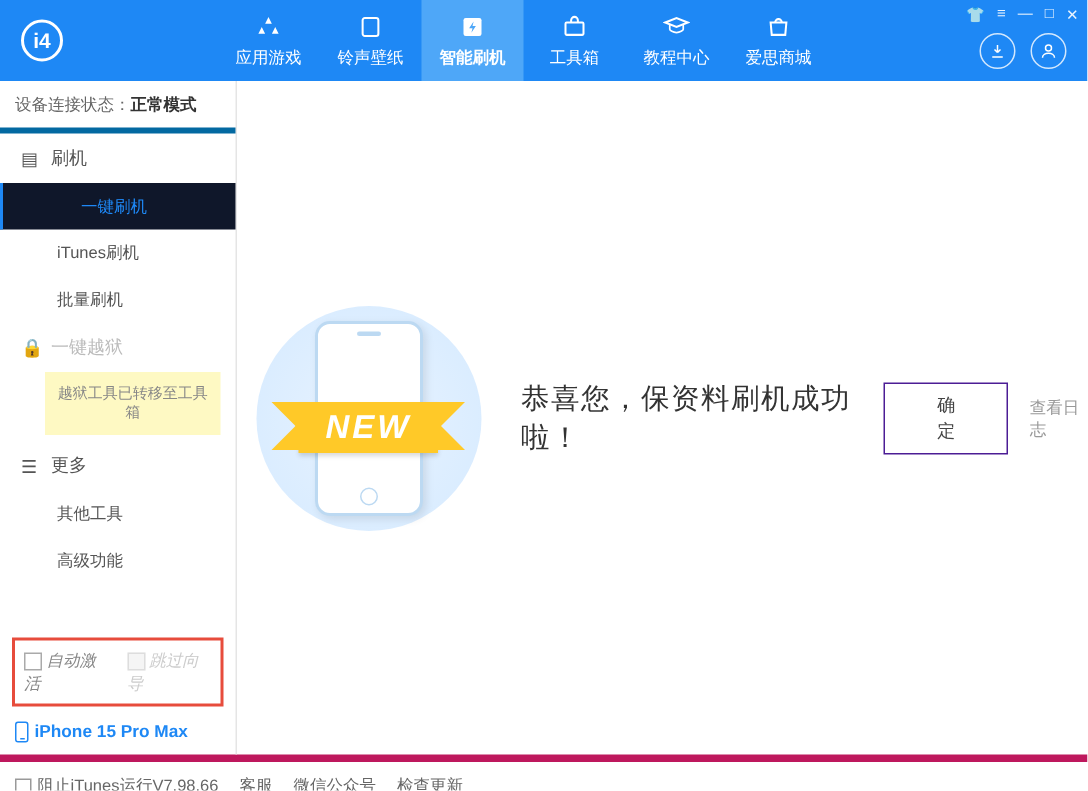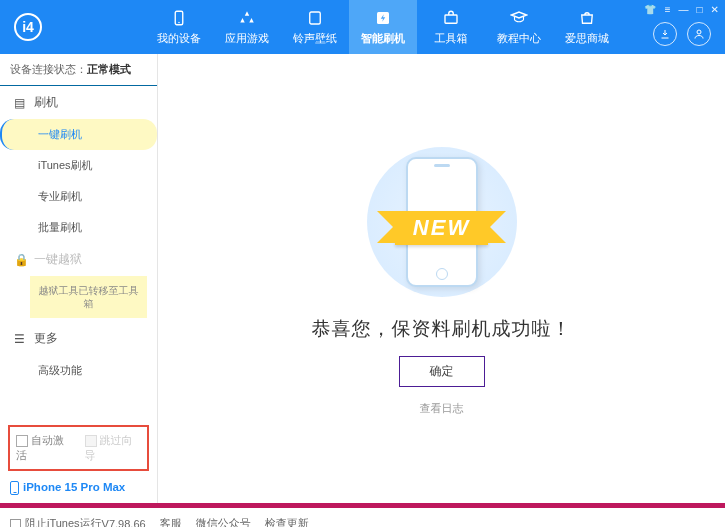--- a/index.html
+++ b/index.html
@@ -17,40 +17,40 @@
 .topnav-ico { width: 20px; height: 20px; display: flex; align-items: center; justify-content: center; }
 .topnav-ico svg { fill: #fff; }
 
 .winctrl { position: absolute; right: 6px; top: 4px; display: flex; gap: 8px; font-size: 10px; }
 .winctrl span { cursor: pointer; opacity: .9; }
 .rightcircles { position: absolute; right: 14px; top: 22px; display: flex; gap: 10px; }
 .circlebtn { width: 24px; height: 24px; border: 1.5px solid rgba(255,255,255,.8); border-radius: 50%; display: flex; align-items: center; justify-content: center; cursor: pointer; }
 
 .body { display: flex; height: calc(100% - 54px - 24px); }
 .sidebar { width: 158px; border-right: 1px solid #e5e5e5; display: flex; flex-direction: column; }
-.devstatus { padding: 8px 10px; font-size: 11px; color: #666; border-bottom: 1px solid #0369a1; }
+.devstatus { padding: 8px 10px; font-size: 11px; color: #666; border-bottom: 4px solid #0369a1; }
 .devstatus b { color: #333; font-weight: 600; }
 
 .side-sec-h { display: flex; align-items: center; gap: 6px; padding: 8px 14px; color: #555; font-size: 12px; }
 .side-sec-h .ico { display: inline-flex; width: 14px; }
 .side-item { padding: 8px 10px 8px 38px; font-size: 11px; color: #555; cursor: pointer; }
-.side-item.active { background: #fef9c3; color: #1e88f5; border-left: 2px solid #1e88f5; padding-left: 36px; border-radius: 14px; }
+.side-item.active { background: #0f172a; color: #1e88f5; border-left: 2px solid #1e88f5; padding-left: 52px; }
 .side-item.sub { background: #fef9c3; color: #888; text-align: center; padding: 8px 6px; margin: 0 10px 4px 30px; font-size: 10px; line-height: 1.3; }
 .side-sec-h.grey { color: #bbb; }
 
-.checkrow { border: 2px solid #e74c3c; margin: 6px 8px; padding: 6px 6px; display: flex; gap: 12px; align-items: center; font-size: 11px; color: #888; }
+.checkrow { border: 2px solid #e74c3c; margin: 6px 8px; padding: 6px 6px; display: flex; gap: 12px; align-items: center; font-size: 11px; color: #888; font-style: italic; }
 .chk { width: 12px; height: 12px; border: 1px solid #aaa; display: inline-block; vertical-align: middle; margin-right: 3px; }
 .chk.disabled { border-color: #ddd; background: #f5f5f5; }
 
 .devinfo { padding: 4px 10px 8px; }
 .devname { color: #1e88f5; font-size: 11.5px; font-weight: 600; }
 .devico { display: inline-block; width: 9px; height: 14px; border: 1.2px solid #1e88f5; border-radius: 2px; margin-right: 4px; vertical-align: middle; position: relative; }
 .devico::after { content: ""; position: absolute; bottom: 1px; left: 50%; width: 3px; height: 1px; background: #1e88f5; transform: translateX(-50%); }
 
-.main { flex: 1; display: flex; flex-direction: column; align-items: center; justify-content: center; gap: 14px; position: relative; }
+.main { flex: 1; display: flex; flex-direction: row; align-items: center; justify-content: center; gap: 14px; position: relative; }
 .illus { width: 200px; height: 160px; position: relative; display: flex; align-items: center; justify-content: center; }
 .illus-circle { position: absolute; width: 150px; height: 150px; border-radius: 50%; background: radial-gradient(#e8f3ff, #d5eaff); }
 .illus-phone { position: relative; width: 72px; height: 130px; background: #fff; border: 2px solid #bcd9f2; border-radius: 10px; box-shadow: 2px 2px 6px rgba(0,0,0,.1); }
 .illus-phone::before { content: ""; position: absolute; top: 5px; left: 50%; transform: translateX(-50%); width: 16px; height: 3px; background: #bcd9f2; border-radius: 2px; }
 .illus-phone::after { content: ""; position: absolute; bottom: 5px; left: 50%; transform: translateX(-50%); width: 10px; height: 10px; border: 1.5px solid #bcd9f2; border-radius: 50%; }
 .new-ribbon { position: absolute; background: #ffc928; color: #fff; font-weight: 900; font-size: 22px; letter-spacing: 2px; padding: 4px 18px; transform: translateY(6px); font-style: italic; box-shadow: 0 2px 3px rgba(0,0,0,.15); }
 .new-ribbon::before, .new-ribbon::after { content: ""; position: absolute; top: 0; width: 0; height: 0; border: 16px solid transparent; }
 .new-ribbon::before { left: -18px; border-right-color: #ffc928; border-top-color: #ffc928; border-bottom-color: #ffc928; }
 .new-ribbon::after { right: -18px; border-left-color: #ffc928; border-top-color: #ffc928; border-bottom-color: #ffc928; }
 
@@ -63,29 +63,20 @@
 .sb-chk { width: 11px; height: 11px; border: 1px solid #999; display: inline-block; margin-right: 4px; vertical-align: middle; }
 </style>
 </head>
 <body>
 
 <div class="titlebar">
   <div class="logo-block">
     <div class="logo-icon">i4</div>
   </div>
   <div class="topnav">
-    <div class="topnav-item">
-      <span class="topnav-ico">
-          <svg width="18" height="18" viewBox="0 0 24 24">
-            <rect x="7" y="3" width="10" height="18" rx="2" fill="none" stroke="#fff" stroke-width="1.8"></rect>
-            <circle cx="12" cy="18" r="1" fill="#fff"></circle>
-          </svg>
-        </span>
-      <span>我的设备</span>
-    </div>
     <div class="topnav-item">
       <span class="topnav-ico">
           <svg width="18" height="18" viewBox="0 0 24 24">
             <path d="M12 3l3 6h-6z M6 12l3 6H3z M18 12l3 6h-6z" fill="#fff"></path>
           </svg>
         </span>
       <span>应用游戏</span>
     </div>
     <div class="topnav-item">
       <span class="topnav-ico">
@@ -158,33 +149,33 @@
     <div class="devstatus">
       <span>设备连接状态：</span><b>正常模式</b>
     </div>
 
     <div class="side-sec-h">
       <span class="ico">▤</span>
       <span>刷机</span>
     </div>
     <div class="side-item active">一键刷机</div>
     <div class="side-item">iTunes刷机</div>
-    <div class="side-item">专业刷机</div>
     <div class="side-item">批量刷机</div>
 
     <div class="side-sec-h grey">
       <span class="ico">🔒</span>
       <span>一键越狱</span>
     </div>
     <div class="side-item sub">越狱工具已转移至工具箱</div>
 
     <div class="side-sec-h">
       <span class="ico">☰</span>
       <span>更多</span>
     </div>
+    <div class="side-item">其他工具</div>
     <div class="side-item">高级功能</div>
 
     <div style="flex:1"></div>
 
     <div class="checkrow">
       <label><span class="chk"></span><span>自动激活</span></label>
       <label style="color:#ccc"><span class="chk disabled"></span><span>跳过向导</span></label>
     </div>
 
     <div class="devinfo">

